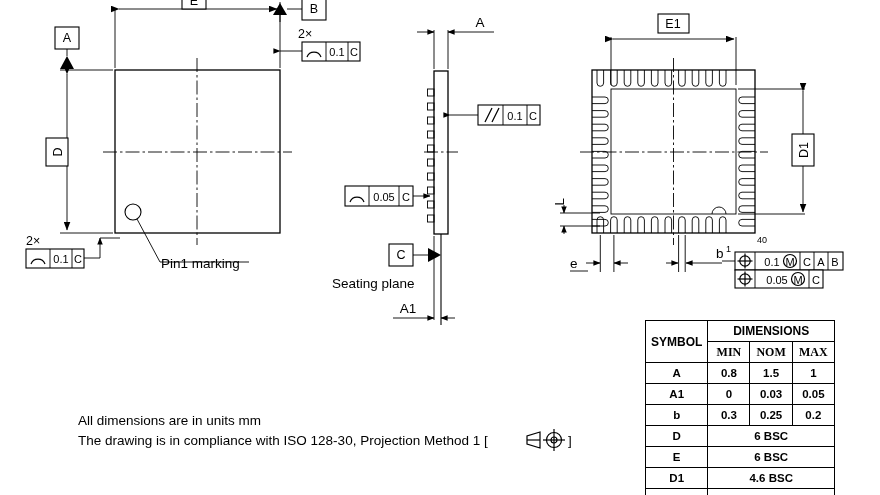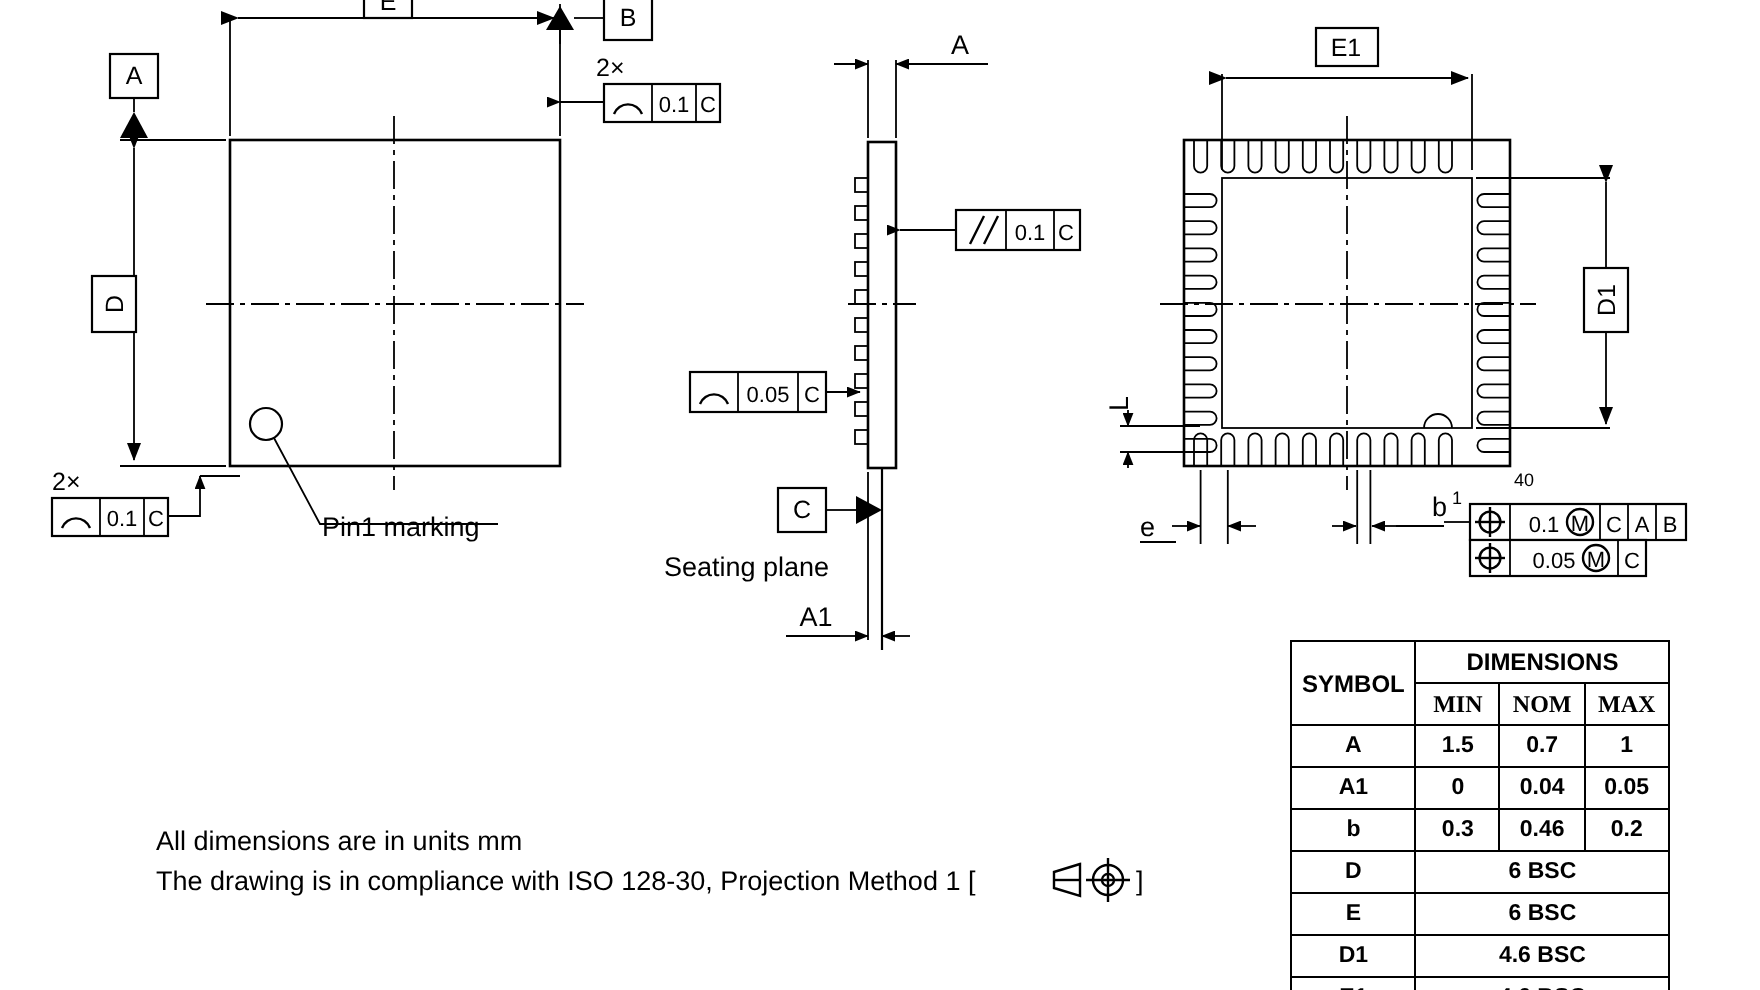--- a/index.html
+++ b/index.html
@@ -372,34 +372,34 @@
     </tr>
     <tr>
       <th class="col-v">MIN</th>
       <th class="col-v">NOM</th>
       <th class="col-v">MAX</th>
     </tr>
   </thead>
   <tbody>
     <tr>
       <td>A</td>
+      <td>0.8</td>
       <td>1.5</td>
-      <td>0.7</td>
       <td>1</td>
     </tr>
     <tr>
       <td>A1</td>
       <td>0</td>
-      <td>0.04</td>
+      <td>0.03</td>
       <td>0.05</td>
     </tr>
     <tr>
       <td>b</td>
       <td>0.3</td>
-      <td>0.46</td>
+      <td>0.25</td>
       <td>0.2</td>
     </tr>
     <tr>
       <td>D</td>
       <td colspan="3">6 BSC</td>
     </tr>
     <tr>
       <td>E</td>
       <td colspan="3">6 BSC</td>
     </tr>

